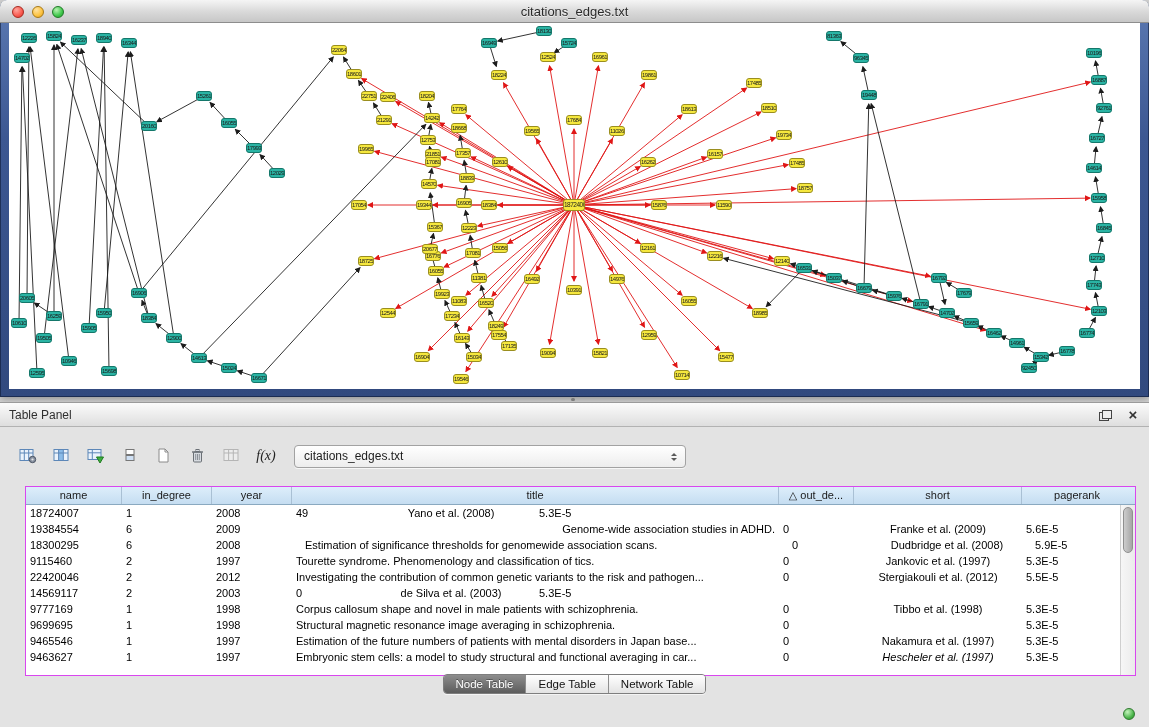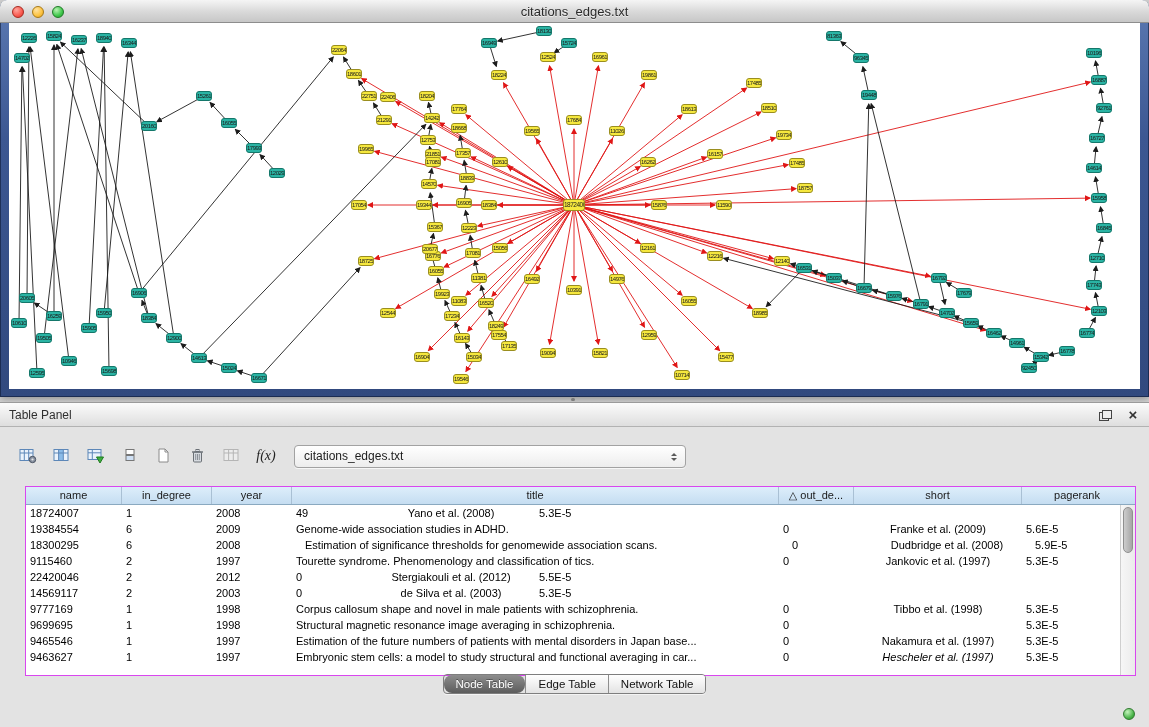--- a/index.html
+++ b/index.html
@@ -63,21 +63,21 @@
   .vscroll { position:absolute; right:0; top:18px; bottom:0; width:15px; background:linear-gradient(90deg,#f6f6f6,#ebebeb);
     border-left:1px solid #cfcfcf; }
   .vscroll .thumb { position:absolute; left:2px; top:2px; width:10px; height:46px; border-radius:5px;
     background:linear-gradient(90deg,#cdcdcd,#a6a6a6); border:1px solid #8f8f8f; }
 
   .tabs { position:absolute; left:50%; transform:translateX(-50%); top:272px; display:flex;
     border:1px solid #7e7e7e; border-radius:4px; overflow:hidden; height:20px; box-shadow:0 1px 0 rgba(255,255,255,.6); }
   .tab { padding:0 12px; line-height:19px; font-size:11.5px; color:#111;
     background:linear-gradient(#ffffff,#e3e3e3); border-left:1px solid #8e8e8e; }
   .tab:first-child { border-left:none; }
-  .tab.active { background:linear-gradient(#8d8d8d,#5c5c5c); color:#fff; text-shadow:0 -1px 0 rgba(0,0,0,.4);border-radius:8px; }
+  .tab.active { background:linear-gradient(#8d8d8d,#5c5c5c); color:#fff; text-shadow:0 -1px 0 rgba(0,0,0,.4); }
 
   
   .footer { position:absolute; left:0; bottom:0; width:100%; height:27px; }
   .footer .mem { position:absolute; right:28px; line-height:27px; font-size:16px; color:#222;margin-top:32px; }
   .orb { position:absolute; right:14px; top:8px; width:12px; height:12px; border-radius:50%;
     background:radial-gradient(circle at 35% 30%, #c4f3bc, #46b246 65%, #2e8c2e); border:1px solid #2f7a2f; }
 </style>
 </head>
 <body>
 
@@ -481,21 +481,21 @@
           <div class="tcell" style="width: 90px; text-align: left;">1</div>
           <div class="tcell" style="width: 80px; text-align: left;">2008</div>
           <div class="tcell" style="width: 75px; text-align: left;">49</div>
           <div class="tcell" style="width: 168px; text-align: center;">Yano et al. (2008)</div>
           <div class="tcell" style="width: 110px; text-align: left;">5.3E-5</div>
         </div>
         <div class="trow">
           <div class="tcell" style="width: 96px; text-align: left;">19384554</div>
           <div class="tcell" style="width: 90px; text-align: left;">6</div>
           <div class="tcell" style="width: 80px; text-align: left;">2009</div>
-          <div class="tcell" style="width: 487px; text-align: left;">Genome-wide association studies in ADHD.</div>
+          <div class="tcell" style="width: 487px; text-align: right;">Genome-wide association studies in ADHD.</div>
           <div class="tcell" style="width: 75px; text-align: left;">0</div>
           <div class="tcell" style="width: 168px; text-align: center;">Franke et al. (2009)</div>
           <div class="tcell" style="width: 110px; text-align: left;">5.6E-5</div>
         </div>
         <div class="trow">
           <div class="tcell" style="width: 96px; text-align: left;">18300295</div>
           <div class="tcell" style="width: 90px; text-align: left;">6</div>
           <div class="tcell" style="width: 80px; text-align: left;">2008</div>
           <div class="tcell" style="width: 487px; text-align: left; margin-left: 9px;">Estimation of significance thresholds for genomewide association scans.</div>
           <div class="tcell" style="width: 75px; text-align: left;">0</div>
@@ -508,20 +508,21 @@
           <div class="tcell" style="width: 80px; text-align: left;">1997</div>
           <div class="tcell" style="width: 487px; text-align: left;">Tourette syndrome. Phenomenology and classification of tics.</div>
           <div class="tcell" style="width: 75px; text-align: left;">0</div>
           <div class="tcell" style="width: 168px; text-align: center;">Jankovic et al. (1997)</div>
           <div class="tcell" style="width: 110px; text-align: left;">5.3E-5</div>
         </div>
         <div class="trow">
           <div class="tcell" style="width: 96px; text-align: left;">22420046</div>
           <div class="tcell" style="width: 90px; text-align: left;">2</div>
           <div class="tcell" style="width: 80px; text-align: left;">2012</div>
+          <div class="tcell" style="width: 487px; text-align: left;">Investigating the contribution of common genetic variants to the risk and pathogen...</div>
           <div class="tcell" style="width: 75px; text-align: left;">0</div>
           <div class="tcell" style="width: 168px; text-align: center;">Stergiakouli et al. (2012)</div>
           <div class="tcell" style="width: 110px; text-align: left;">5.5E-5</div>
         </div>
         <div class="trow">
           <div class="tcell" style="width: 96px; text-align: left;">14569117</div>
           <div class="tcell" style="width: 90px; text-align: left;">2</div>
           <div class="tcell" style="width: 80px; text-align: left;">2003</div>
           <div class="tcell" style="width: 75px; text-align: left;">0</div>
           <div class="tcell" style="width: 168px; text-align: center;">de Silva et al. (2003)</div>

